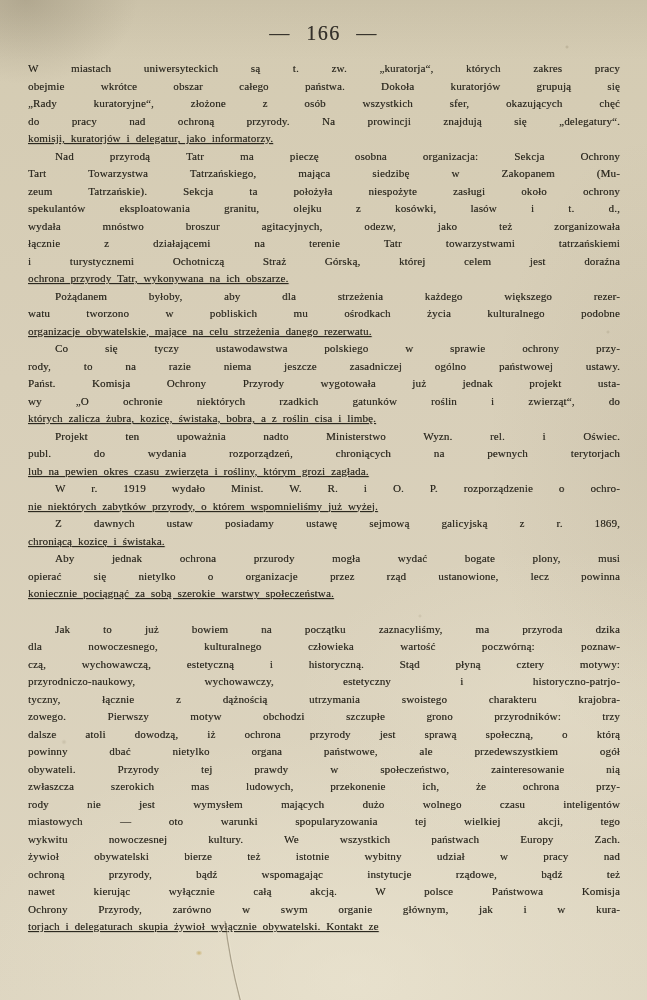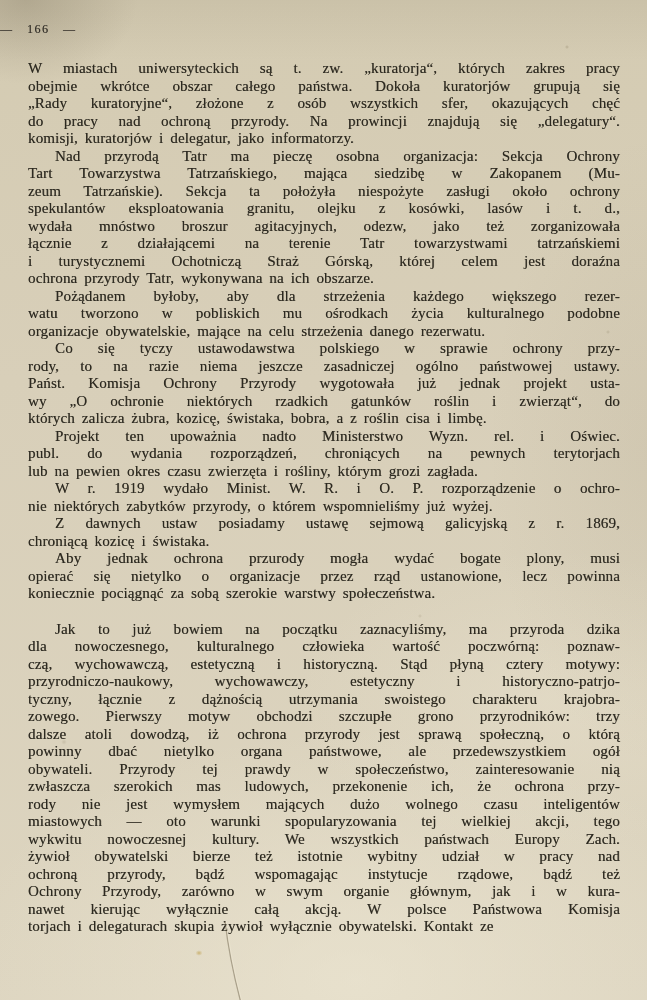--- a/index.html
+++ b/index.html
@@ -35,51 +35,52 @@
       
       linear-gradient(180deg, #d4cbb2 0%, #d8cfb9 38%, #ddd5c0 100%);
     font-family:"Liberation Serif", serif;
     color:var(--ink);
   }
   .page-header{
     position:absolute;
     top:22px;
     left:0;
     width:100%;
-    text-align:left;
-    font-size:12px;
+    text-align:center;
+    font-size:20px;
     letter-spacing:1.5px;
     word-spacing:9px;
     color:#34302a;
     text-shadow:0.3px 0.3px 0.4px rgba(44,40,30,0.55);
   }
   .text-block{
     position:absolute;
     top:60px;
     left:28px;
     width:592px;
-    font-size:15px;
+    font-size:11px;
     letter-spacing:0.15px;
     word-spacing:2px;
     color:var(--ink);
     text-shadow:0.3px 0.3px 0.35px rgba(44,40,30,0.55);
   }
   .para{margin:0;}
   .para.gap{margin-top:18px;}
   .line{
     line-height:17.5px;
     height:17.5px;
     text-align:justify;
     text-align-last:justify;
     white-space:nowrap;
     overflow:visible;
   }
   .line.last{
     text-align-last:left;
     word-spacing:3px;
+    text-decoration:underline;
   }
   .para.indent .line.first{ text-indent:27px; }
   .crease{
     position:absolute;
     left:210px;
     top:915px;
     pointer-events:none;
   }
 </style>
 </head>
@@ -147,22 +148,22 @@
         <div class="line">zowego. Pierwszy motyw obchodzi szczupłe grono przyrodników: trzy</div>
         <div class="line">dalsze atoli dowodzą, iż ochrona przyrody jest sprawą społeczną, o którą</div>
         <div class="line">powinny dbać nietylko organa państwowe, ale przedewszystkiem ogół</div>
         <div class="line">obywateli. Przyrody tej prawdy w społeczeństwo, zainteresowanie nią</div>
         <div class="line">zwłaszcza szerokich mas ludowych, przekonenie ich, że ochrona przy-</div>
         <div class="line">rody nie jest wymysłem mających dużo wolnego czasu inteligentów</div>
         <div class="line">miastowych — oto warunki spopularyzowania tej wielkiej akcji, tego</div>
         <div class="line">wykwitu nowoczesnej kultury. We wszystkich państwach Europy Zach.</div>
         <div class="line">żywioł obywatelski bierze też istotnie wybitny udział w pracy nad</div>
         <div class="line">ochroną przyrody, bądź wspomagając instytucje rządowe, bądź też</div>
+        <div class="line">nawet kierując wyłącznie całą akcją. W polsce Państwowa Komisja</div>
         <div class="line">Ochrony Przyrody, zarówno w swym organie głównym, jak i w kura-</div>
-        <div class="line">nawet kierując wyłącznie całą akcją. W polsce Państwowa Komisja</div>
         <div class="line last">torjach i delegaturach skupia żywioł wyłącznie obywatelski. Kontakt ze</div>
       </div>
     </section>
 
   <svg class="crease" width="56" height="90" viewBox="0 0 56 90" aria-hidden="true">
     <path d="M 15 6 C 18 32, 23 58, 31 88" fill="none" stroke="rgba(100,88,64,0.45)" stroke-width="1.3"></path>
     <path d="M 16.4 6 C 19.4 32, 24.4 58, 32.4 88" fill="none" stroke="rgba(238,231,211,0.55)" stroke-width="1"></path>
   </svg>
 </main>
 

